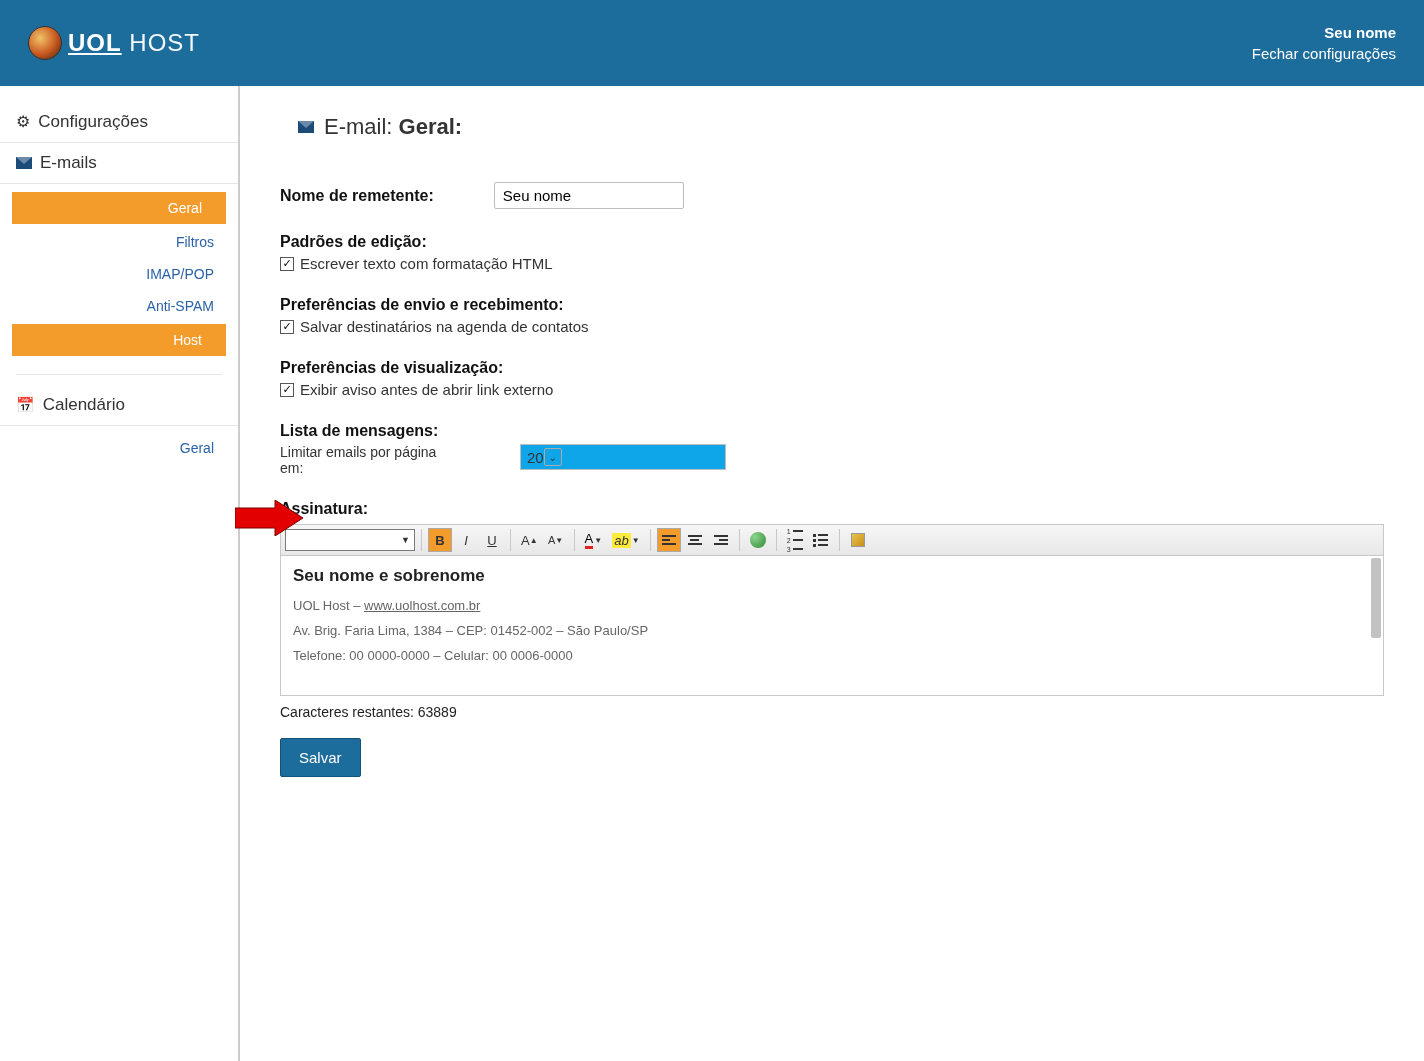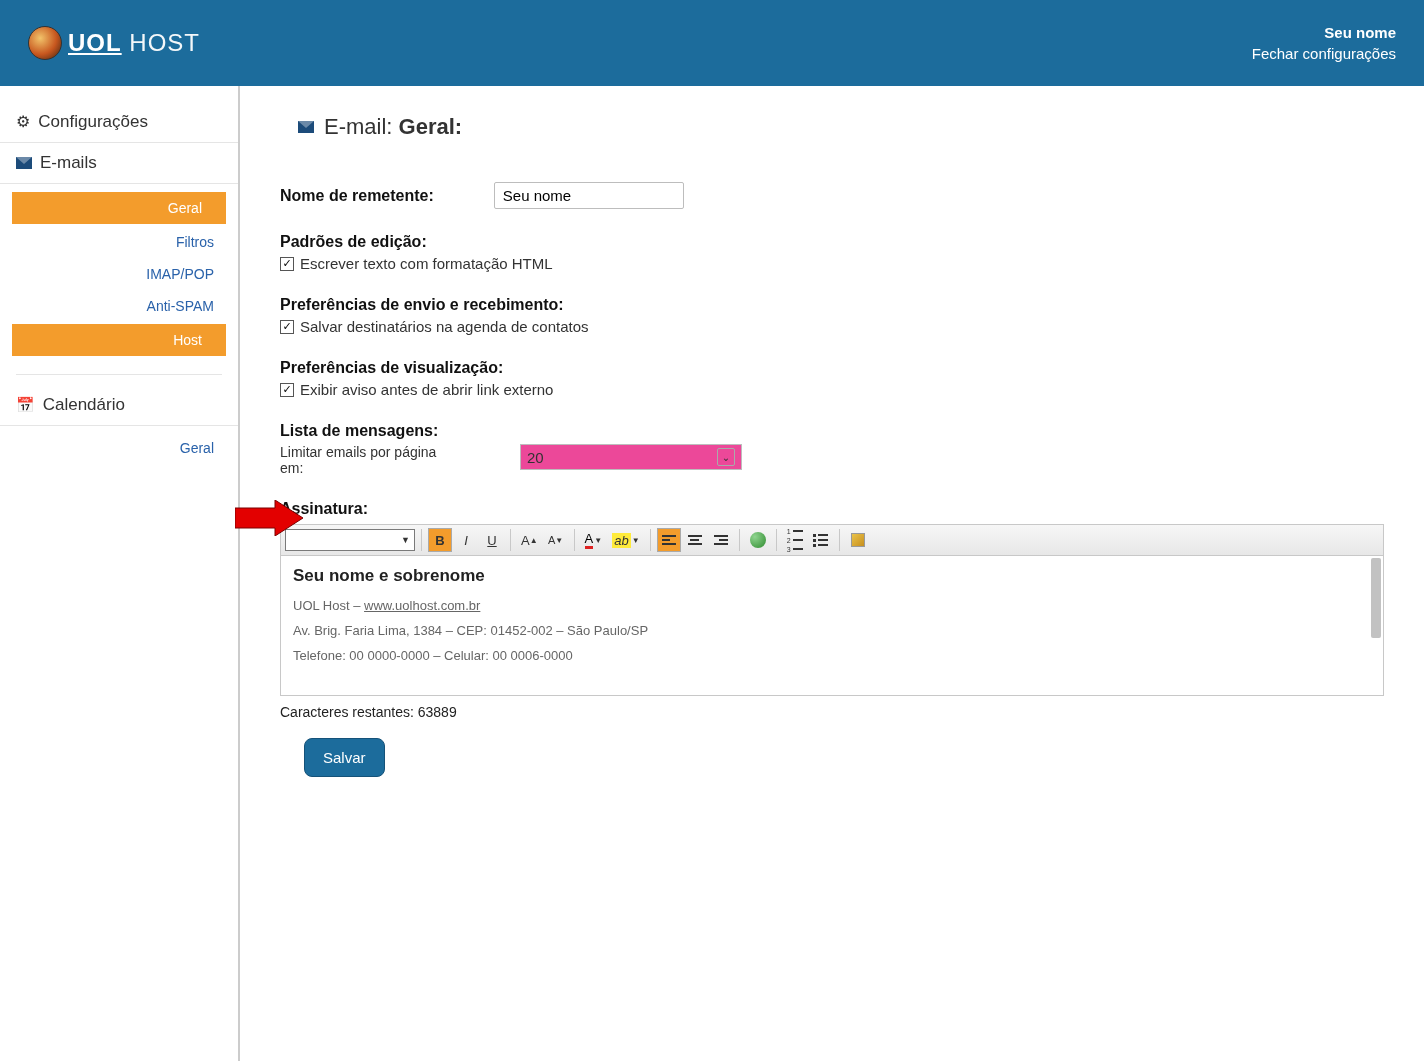--- a/index.html
+++ b/index.html
@@ -101,23 +101,23 @@
   .checkbox {
     width: 14px; height: 14px;
     border: 1px solid #555;
     display: inline-flex; align-items: center; justify-content: center;
     font-size: 11px; background: #fff;
   }
   .checkbox.checked::after { content: "\2713"; color: #000; }
   .select {
     border: 1px solid #bdbdbd;
     padding: 3px 6px;
-    width: 222px;
-    display: flex; justify-content: space-between; align-items: center;
-    font-size: 15px; background: #ec4899;
+    width: 206px;
+    display: flex; align-items: center;
+    font-size: 15px; background: #0ea5e9;
   }
   .select .chev {
     width: 18px; height: 18px;
     border: 1px solid #aaa;
     border-radius: 2px;
     display: inline-flex; align-items:center; justify-content:center;
     font-size: 10px;
   }
   .arrow {
     position: absolute;
@@ -167,23 +167,22 @@
     border-radius: 2px;
   }
   .char-count { margin-top: 8px; font-size: 14px; color: #222; }
   .save-btn {
     margin-top: 18px;
     background: #1c6c9c;
     color: #fff;
     border: 1px solid #155279;
     padding: 10px 18px;
     font-size: 15px;
-    border-radius: 8px;
+    border-radius: 2px;
     cursor: pointer;
-    margin-left: 24px;
   }
   .align-lines { display:inline-flex; flex-direction:column; gap:2px; width:14px;}
   .align-lines span{ height:2px; background:#333; display:block;}
   .align-lines.left span:nth-child(2){ width:60%; }
   .align-lines.center span:nth-child(2){ width:60%; margin:0 auto;}
   .align-lines.right span:nth-child(2){ width:60%; margin-left:auto;}
   .list-icon{ display:inline-flex; flex-direction:column; gap:2px;}
   .list-icon .row{ display:flex; align-items:center; gap:2px;}
   .list-icon .dot{ width:3px;height:3px;background:#333;}
   .list-icon .num{ font-size:7px; line-height:7px;}

